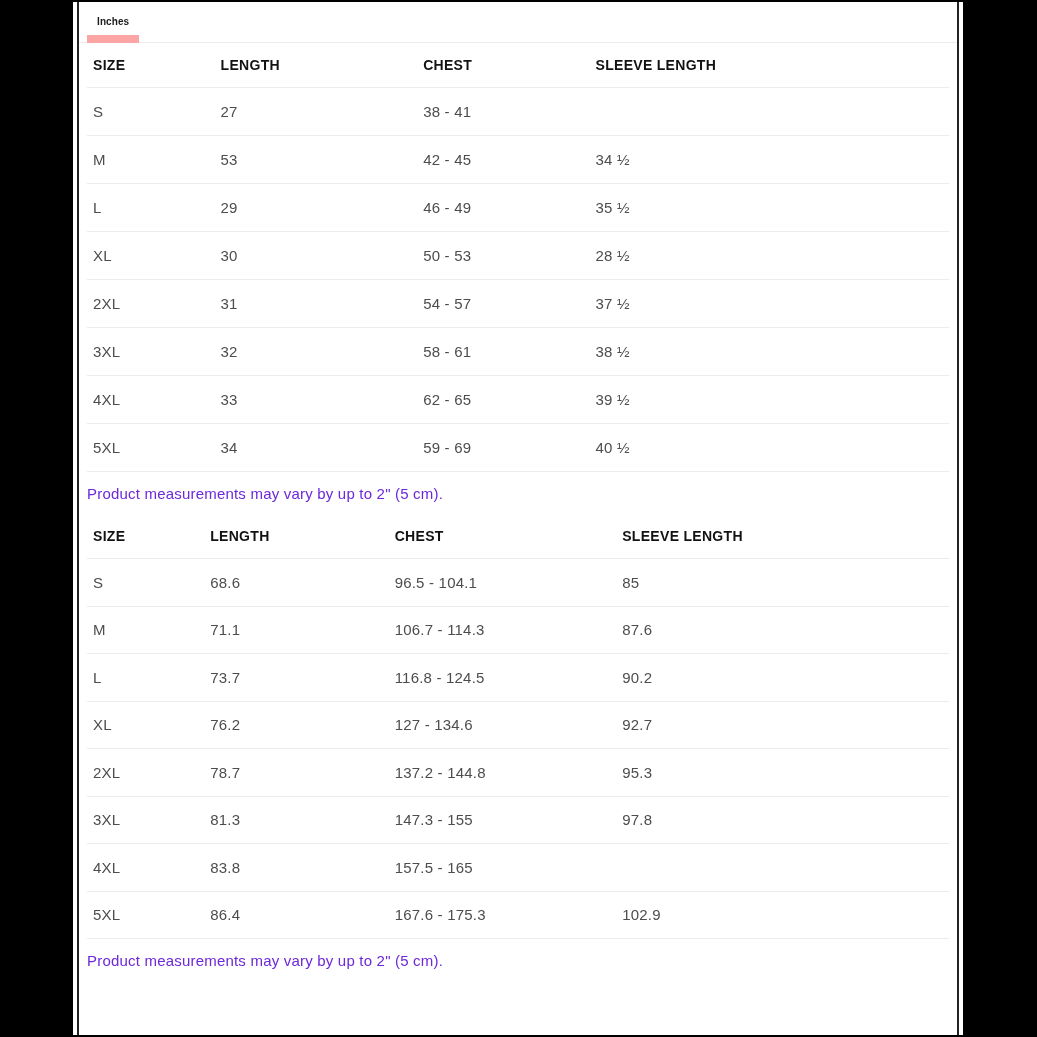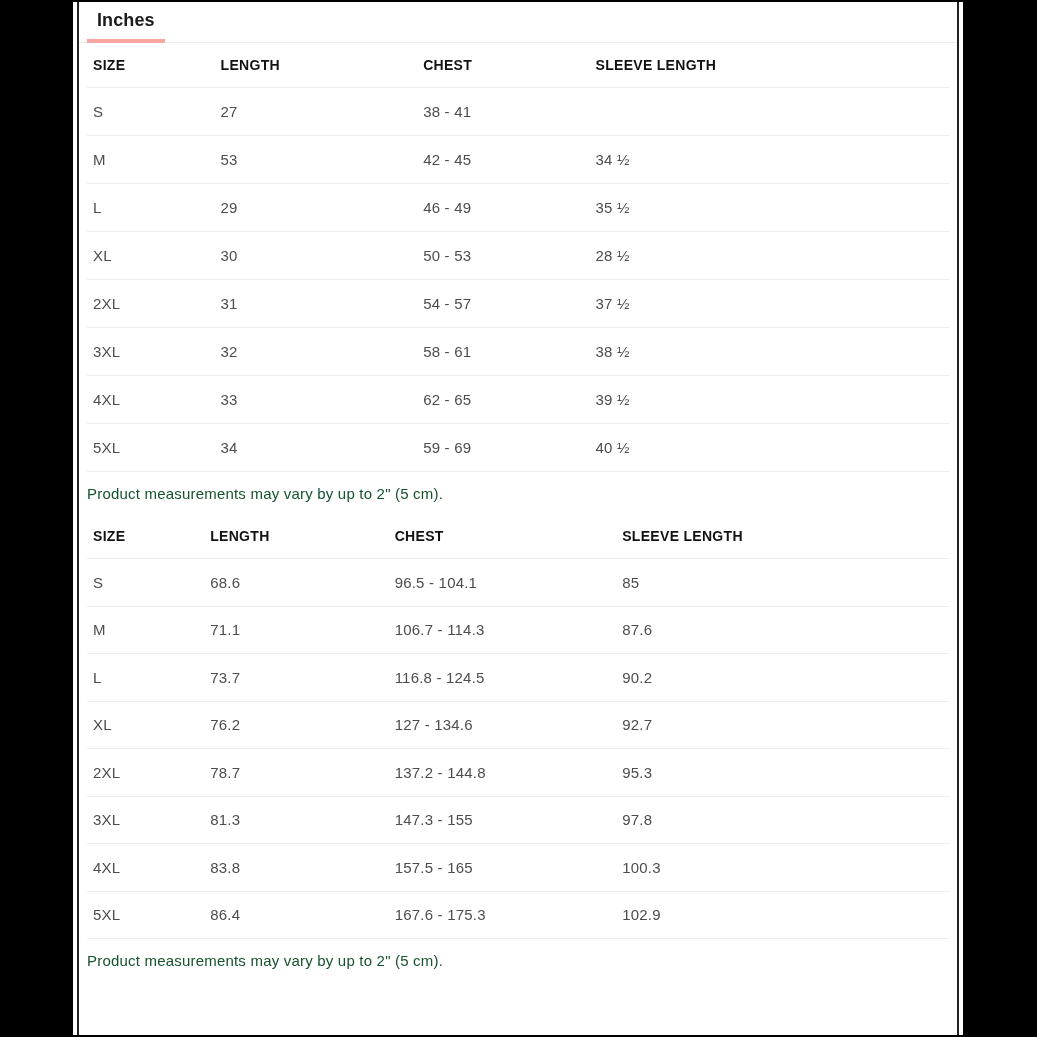--- a/index.html
+++ b/index.html
@@ -25,23 +25,23 @@
   }
   
   .tabbar { position:relative; height:41px; }
   .tabbar.second { height:47px; }
   .tabbar::after {
     content:""; position:absolute; left:-8px; right:-8px; bottom:0;
     height:1px; background:#ececec;
   }
   .tab {
     position:absolute; bottom:0;
-    font-size:18px; font-weight:700; color:#1b1b1b;
+    font-size:10px; font-weight:700; color:#1b1b1b;
     padding:0 10px 8px 10px;
-    border-bottom:4px solid #fca5a5;
+    border-bottom:8px solid #fca5a5;
     z-index:2;
     cursor:pointer;
     letter-spacing:.1px;
   }
   .tab.first { left:0; }
   .tab.second-pos { left:68px; }
   
   .thead, .trow { display:grid; align-items:center; }
   .g-in { grid-template-columns:14.8% 23.5% 20.0% auto; }
   .g-cm { grid-template-columns:13.6% 21.4% 26.4% auto; }
@@ -54,21 +54,21 @@
     letter-spacing:.3px; padding-left:6px;
   }
   .trow { height:48px; border-bottom:1px solid #ececec; }
   .trow.cm { height:47.5px; }
   .trow > div {
     font-size:15px; font-weight:400; color:#4d4d4d;
     padding-left:6px; letter-spacing:.2px;
   }
   
   .note {
-    font-size:15px; color:#14532d;
+    font-size:15px; color:#6d28d9;
     padding:13px 0 12px 0;
     letter-spacing:.2px;
   }
 </style>
 </head>
 <body>
 
 <div class="frame">
   <div class="panel">
 
@@ -177,21 +177,20 @@
       <div class="trow cm g-cm">
         <div>3XL</div>
         <div>81.3</div>
         <div>147.3 - 155</div>
         <div>97.8</div>
       </div>
       <div class="trow cm g-cm">
         <div>4XL</div>
         <div>83.8</div>
         <div>157.5 - 165</div>
-        <div>100.3</div>
       </div>
       <div class="trow cm g-cm">
         <div>5XL</div>
         <div>86.4</div>
         <div>167.6 - 175.3</div>
         <div>102.9</div>
       </div>
     </div>
 
     <div class="note">Product measurements may vary by up to 2" (5 cm).</div>

